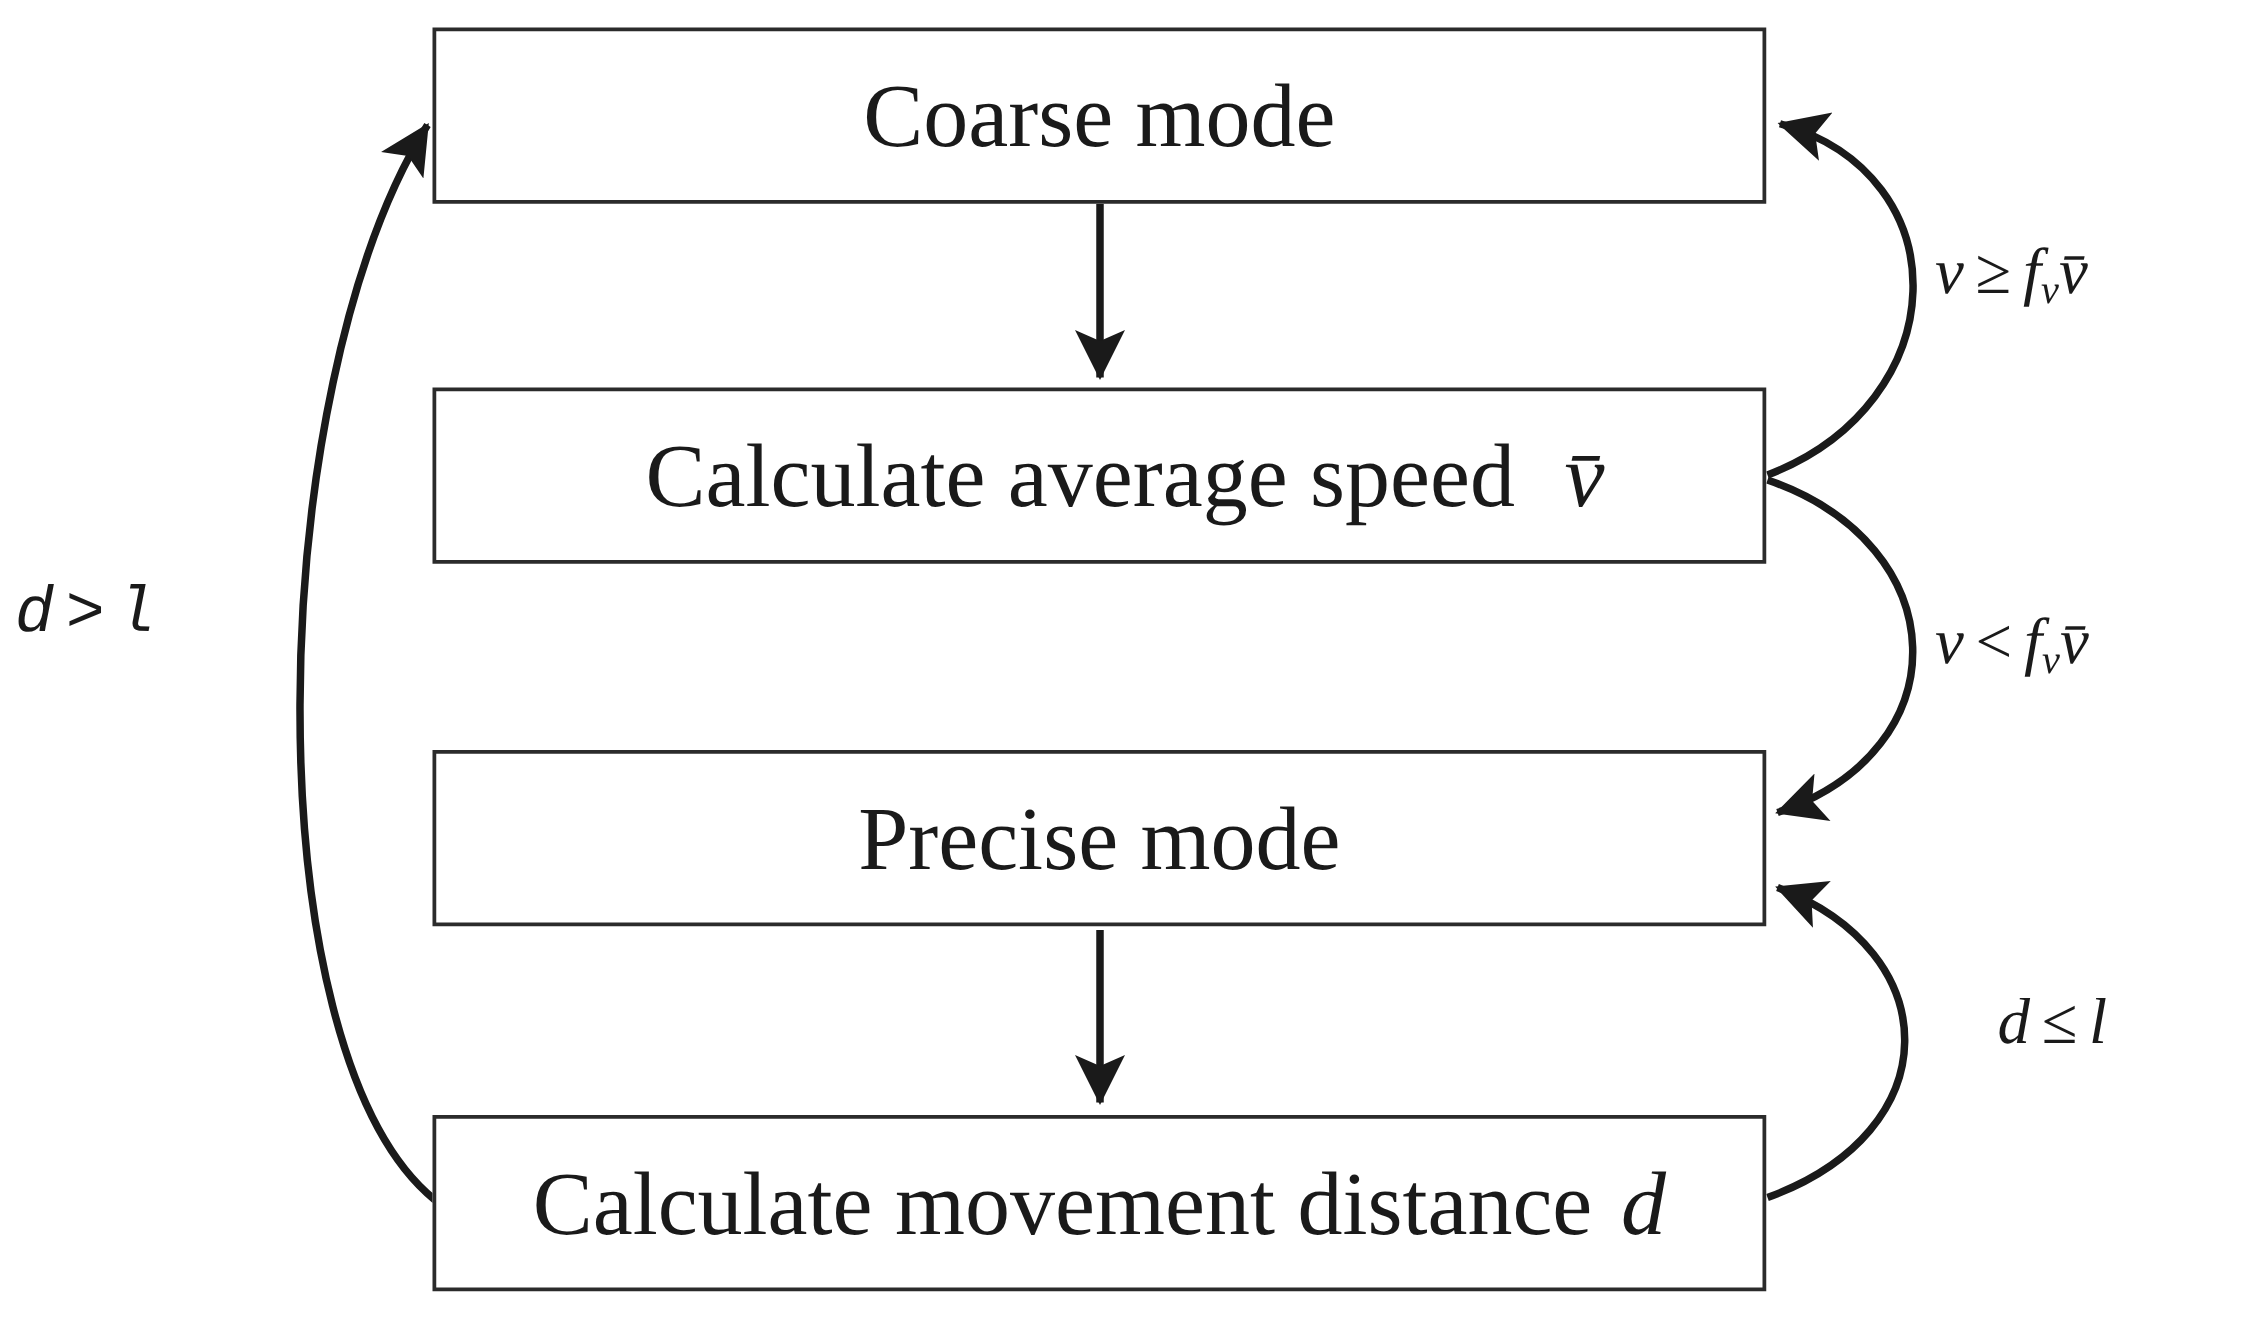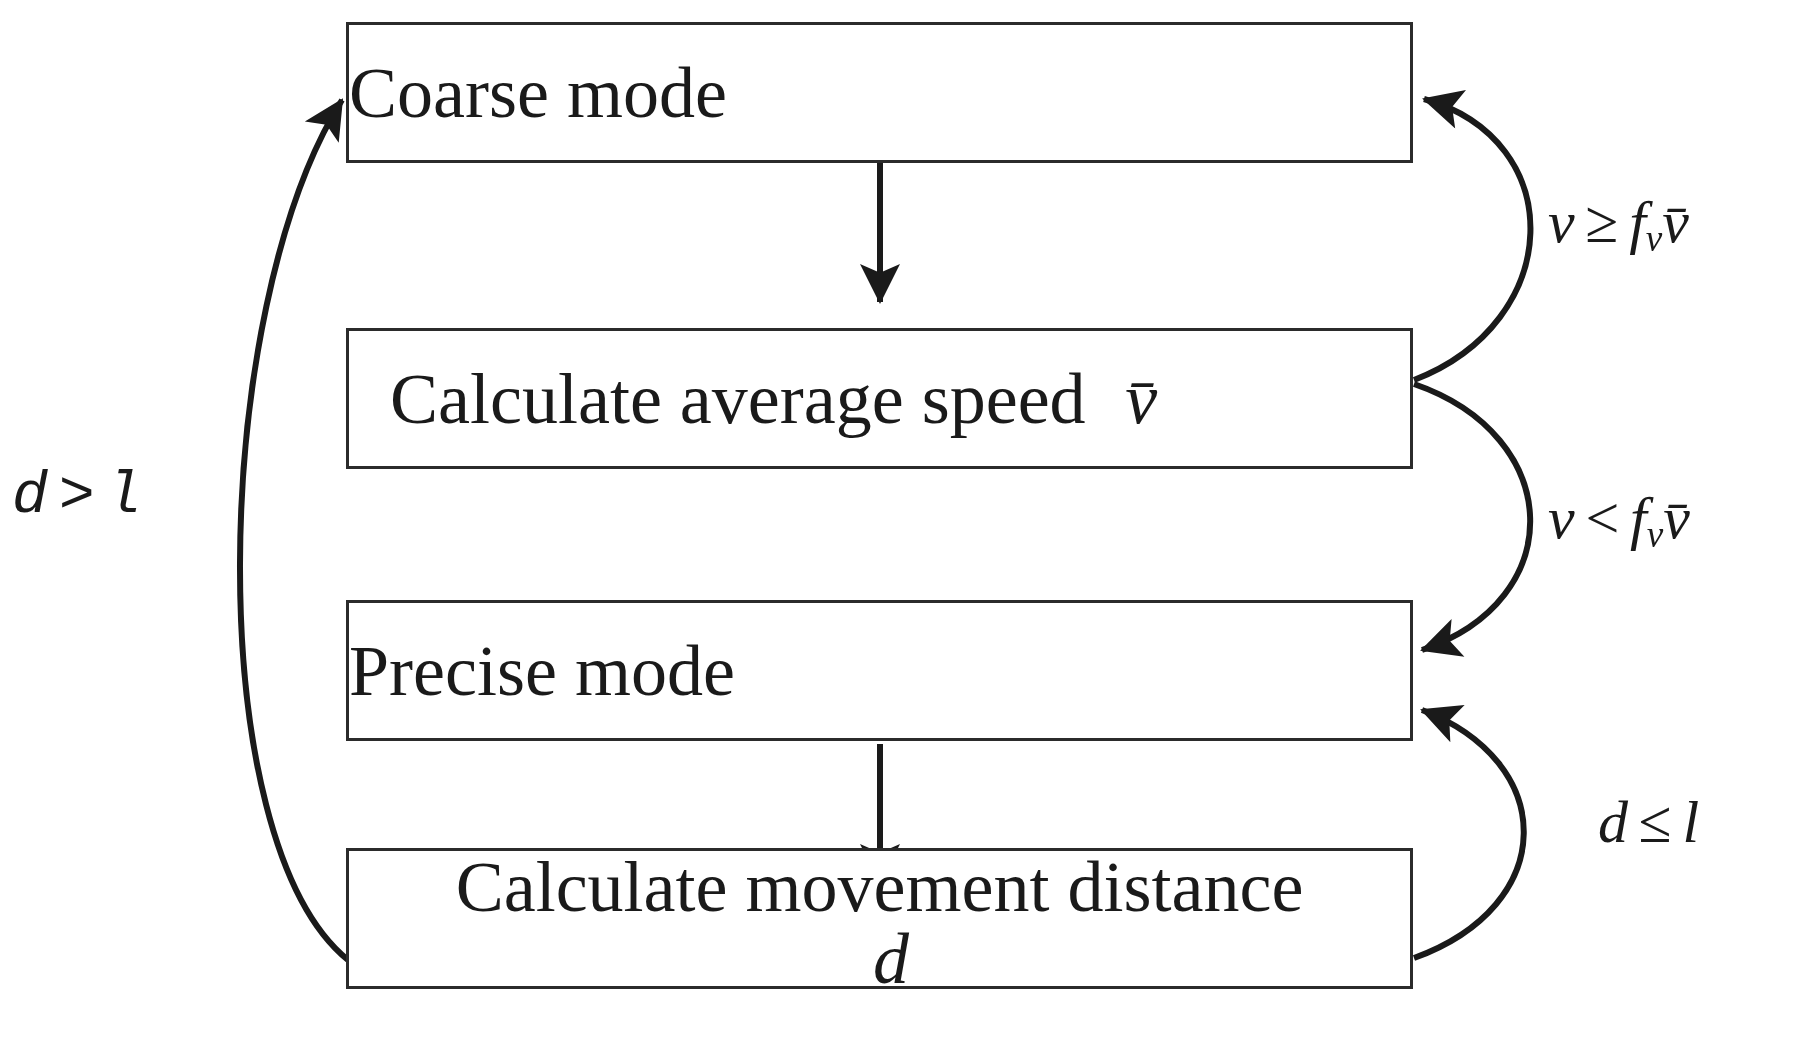--- a/index.html
+++ b/index.html
@@ -30,52 +30,53 @@
   }
   .node {
     position: absolute;
     left: 346px;
     width: 1067px;
     height: 141px;
     border: 3px solid #2b2b2b;
     background: #ffffff;
     display: flex;
     align-items: center;
+    justify-content: center;
     font-size: 72px;
     line-height: 1;
     white-space: nowrap;
     box-sizing: border-box;
   }
   .node .math-sym {
     font-style: italic;
     margin-left: 0.32em;
   }
   .node .math-sym.wide-gap {
     margin-left: 0.55em;
   }
   .edge-label {
     position: absolute;
-    font-size: 60px;
+    font-size: 52px;
     line-height: 1;
     white-space: nowrap;
     font-style: italic;
   }
   .edge-label .op {
     font-style: normal;
     padding: 0 0.18em;
   }
   .edge-label sub {
     font-size: 0.62em;
     line-height: 0;
     vertical-align: -0.25em;
   }
   #node-coarse   { top: 22px;  }
-  #node-average  { top: 328px; padding-left: 41px; }
+  #node-average  { top: 310px; padding-left: 41px; }
   #node-precise  { top: 600px; }
-  #node-distance { top: 848px; flex-direction: column; }
+  #node-distance { top: 892px; }
   #label-v-ge { left: 1548px; top: 192px; }
   #label-v-lt { left: 1548px; top: 488px; text-align: right; }
   #label-d-le { left: 1562px; top: 792px; margin-left: 36px; }
   #label-d-gt { left: 12px;   top: 466px; font-family: Liberation Mono, monospace; }
 </style>
 </head>
 <body>
 
 <div class="canvas">
 

